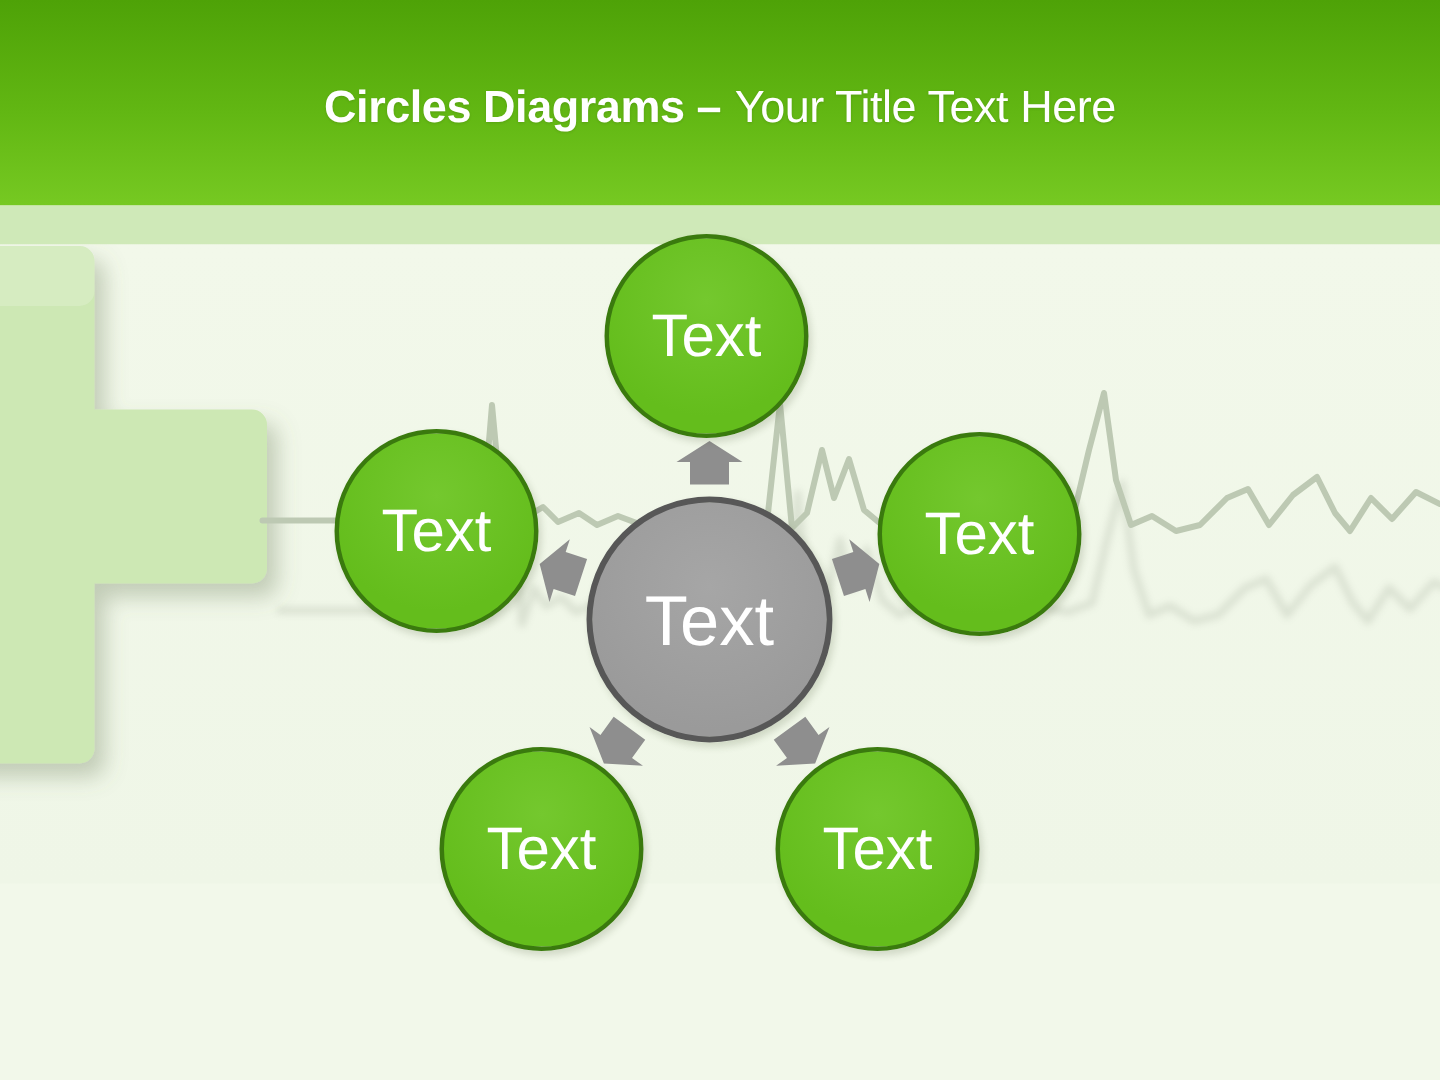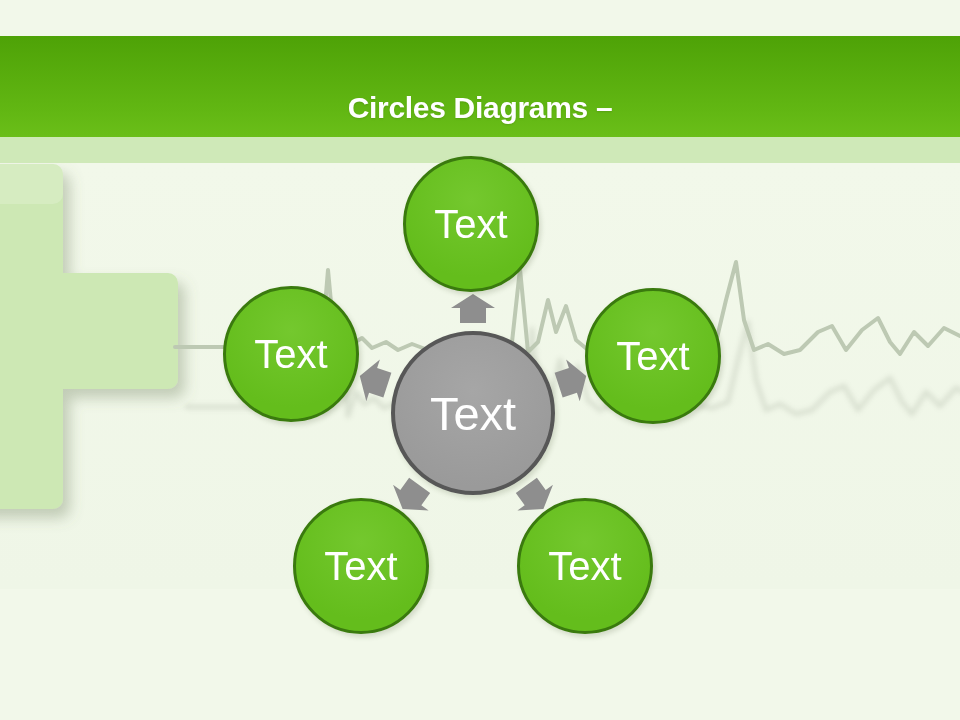--- a/index.html
+++ b/index.html
@@ -2,21 +2,21 @@
 <html style="--header_top: #4ea207; --header_mid: #62b713; --header_bottom: #76c922; --band: #cfe9b8; --bg_main: #f2f8ea; --bg_main2: #eff6e7; --green: #64bd1c; --green_light: #74c82e; --green_border: #3a7a0e; --gray: #9a9a9a; --gray_light: #a6a6a6; --gray_border: #575757; --arrow: #8e8e8e; --ekg: #bdc9b3; --ekg_shadow: #8e9885; --cross: #cde8b4;"><head>
 <meta charset="utf-8">
 <style>
   html,body{margin:0;padding:0;}
   body{font-family:"Liberation Sans", sans-serif; background:#ffffff;}
   .slide{position:relative;width:960px;height:720px;overflow:hidden;background:var(--bg_main);}
 
   
   .header{position:absolute;left:0;top:0;width:960px;height:137px;
     background:linear-gradient(180deg,var(--header_top) 0%,var(--header_mid) 55%,var(--header_bottom) 100%);
-    display:flex;align-items:center;justify-content:center;margin-top:36px;}
+    display:flex;align-items:center;justify-content:center;}
   .title{display:flex;gap:9px;align-items:baseline;color:#ffffff;font-size:30px;padding-top:6px;
     text-shadow:0 1px 2px rgba(0,0,0,0.12);letter-spacing:-0.3px;}
   .title .t-bold{font-weight:700;}
   .subband{position:absolute;left:0;top:137px;width:960px;height:26px;background:var(--band);}
 
   
   .main{position:absolute;left:0;top:163px;width:960px;height:426px;
     background:linear-gradient(180deg,var(--bg_main) 0%,var(--bg_main2) 100%);}
 
   .bg-svg{position:absolute;left:0;top:0;pointer-events:none;}
@@ -44,20 +44,21 @@
   .cross-rect{fill:var(--cross);}
 </style>
 </head>
 <body>
 
 <div class="slide">
 
   <div class="header">
     <div class="title">
       <span class="t-bold">Circles Diagrams –</span>
+      <span>Your Title Text Here</span>
     </div>
   </div>
 
   <div class="subband"></div>
 
   <div class="main">
 
     <svg class="bg-svg" width="320" height="557" viewBox="0 0 320 557">
       <defs>
         <filter id="softshadow" x="-30%" y="-30%" width="170%" height="170%">

